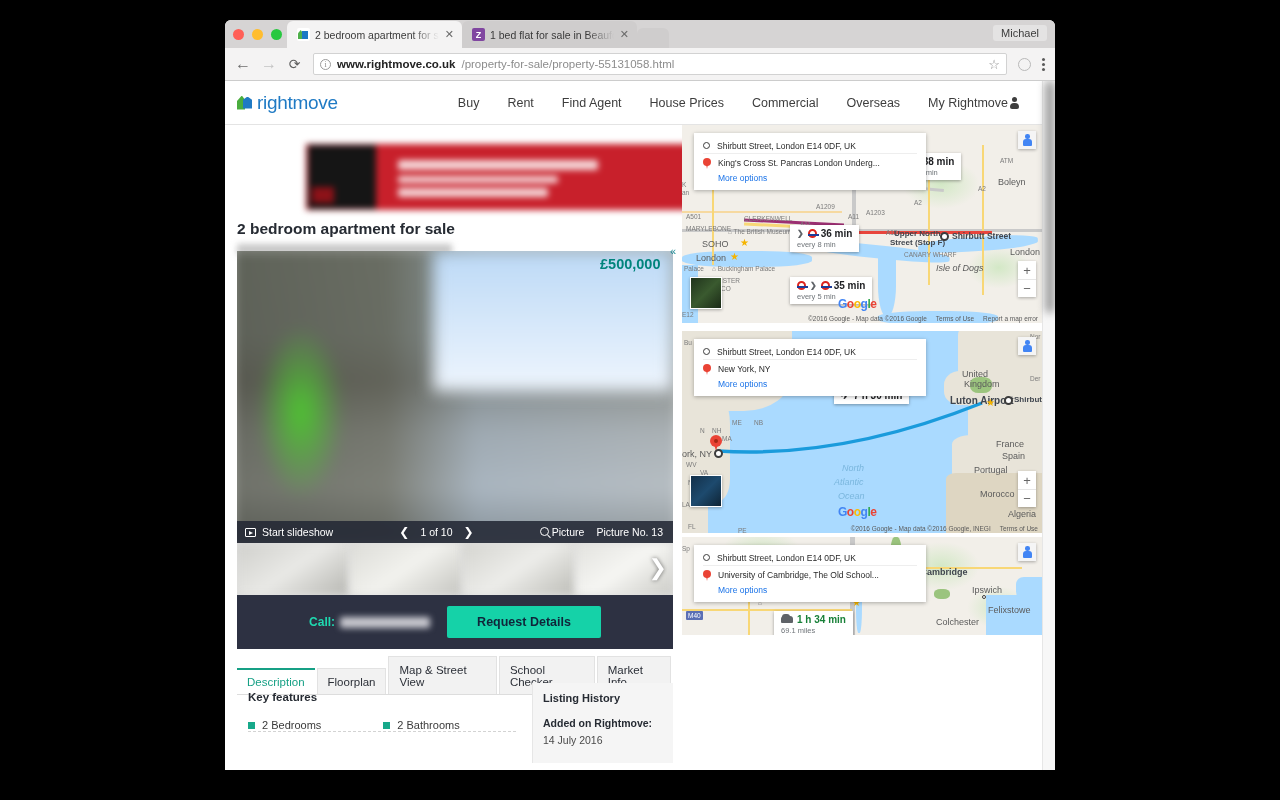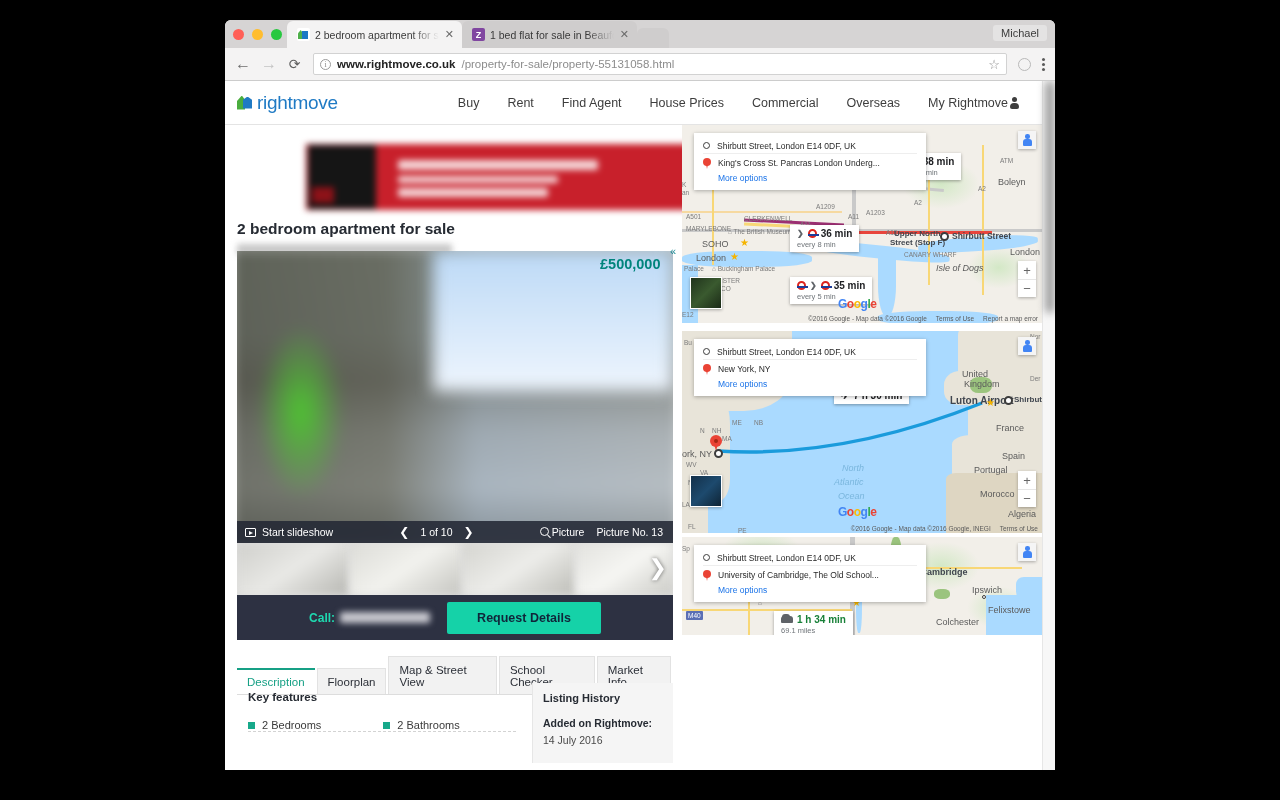--- a/index.html
+++ b/index.html
@@ -198,21 +198,21 @@
   #thumb-strip { position: absolute; left: 0; top: 418px; width: 436px; height: 52px; overflow: hidden; background: #ddd; }
   .thumb { position: absolute; top: 0; height: 52px; filter: blur(4px); }
   .t1 { left: 0; width: 112px; background: linear-gradient(145deg,#cfcfcb,#e9e9e6,#b6b6b1); }
   .t2 { left: 113px; width: 112px; background: linear-gradient(145deg,#dcdcd7,#f2f2ee,#c4c4bf); }
   .t3 { left: 226px; width: 112px; background: linear-gradient(145deg,#d4d4cf,#ededea,#bcbcb6); }
   .t4 { left: 339px; width: 97px; background: linear-gradient(145deg,#e2e2de,#f6f6f3,#cacac5); }
   #thumb-next { position: absolute; right: 6px; top: 14px; font-size: 22px; color: #fff; text-shadow: 0 0 4px rgba(0,0,0,.55); line-height: 1; }
 
   
   #contact-bar {
-    position: absolute; left: 0; top: 470px; width: 436px; height: 45px;
+    position: absolute; left: 0; top: 470px; width: 436px; height: 54px;
     background: #2d3142;
     display: flex; align-items: center; justify-content: center; gap: 17px;
   }
   #call-wrap { display: flex; align-items: center; gap: 5px; }
   #call-label { font-size: 12px; color: #1fd9b0; font-weight: bold; }
   #call-number { width: 90px; height: 11px; background: #c9c9d0; border-radius: 2px; filter: blur(3px); }
   #request-details-btn {
     background: #15d2a8; color: #10253a; font-weight: bold; font-size: 12.5px;
     padding: 9px 30px; border: none; border-radius: 2px; cursor: pointer;
     font-family: "Liberation Sans", sans-serif;
@@ -606,21 +606,21 @@
 
             <svg style="position:absolute;inset:0;" width="360" height="202">
               <path d="M 36 120 Q 160 128 300 72" stroke="#1a9bdc" stroke-width="3.5" fill="none"></path>
             </svg>
             <span class="maplabel big" style="left:280px;top:38px;">United</span>
             <span class="maplabel big" style="left:282px;top:48px;">Kingdom</span>
             <span class="maplabel dark" style="left:268px;top:64px;font-size:10px;">Luton Airport</span>
             <span class="maplabel dark" style="left:332px;top:64px;font-size:8px;">Shirbut</span>
             <span class="marker-dot" style="left:322px;top:65px;"></span>
             <span class="star-marker" style="left:304px;top:66px;">★</span>
-            <span class="maplabel big" style="left:314px;top:92px;">France</span>
+            <span class="maplabel big" style="left:314px;top:108px;">France</span>
             <span class="maplabel big" style="left:320px;top:120px;">Spain</span>
             <span class="maplabel big" style="left:292px;top:134px;">Portugal</span>
             <span class="maplabel big" style="left:298px;top:158px;">Morocco</span>
             <span class="maplabel big" style="left:326px;top:178px;">Algeria</span>
             <span class="maplabel big" style="left:160px;top:132px;color:#7ab6dd;font-style:italic;">North</span>
             <span class="maplabel big" style="left:152px;top:146px;color:#7ab6dd;font-style:italic;">Atlantic</span>
             <span class="maplabel big" style="left:156px;top:160px;color:#7ab6dd;font-style:italic;">Ocean</span>
             <span class="maplabel big" style="left:0px;top:118px;">ork, NY</span>
             <span class="pin-big" style="left:28px;top:104px;">
                 <i></i>

